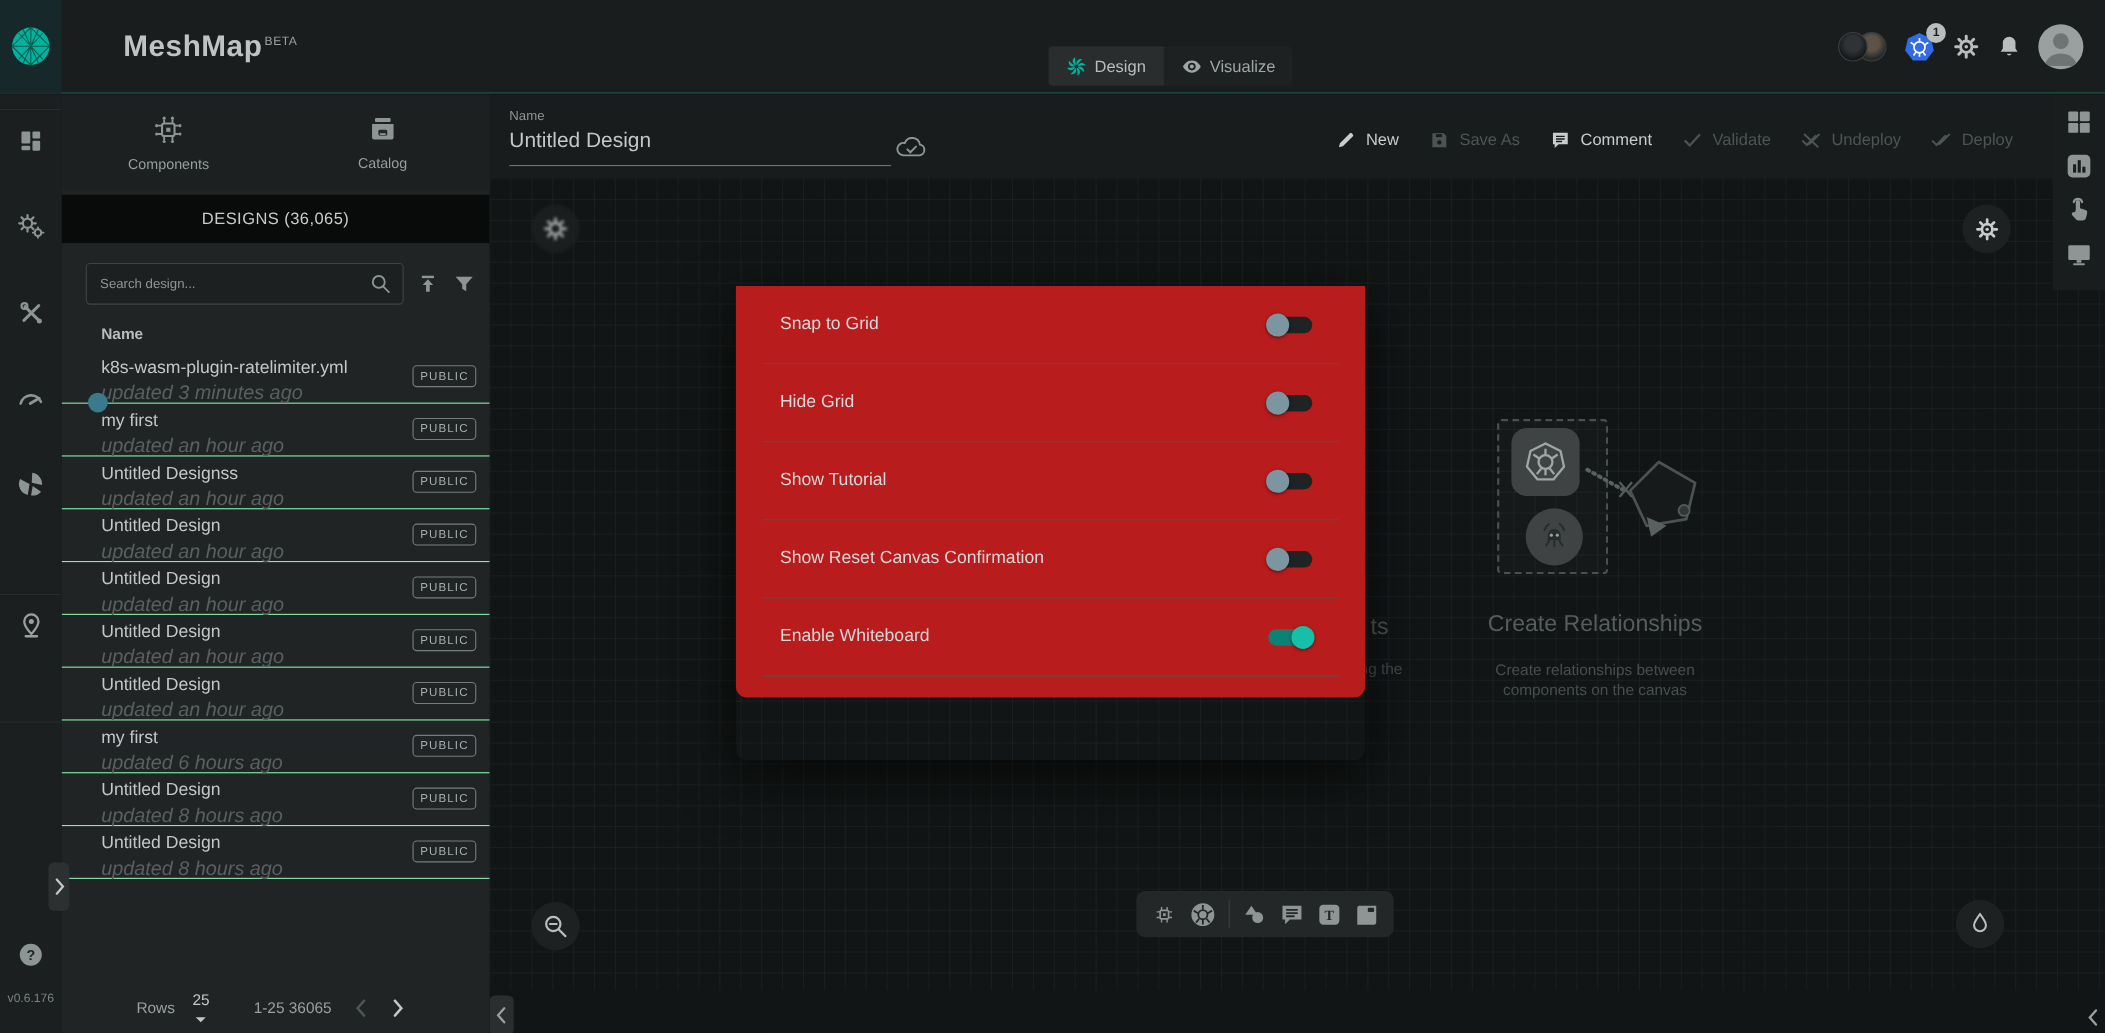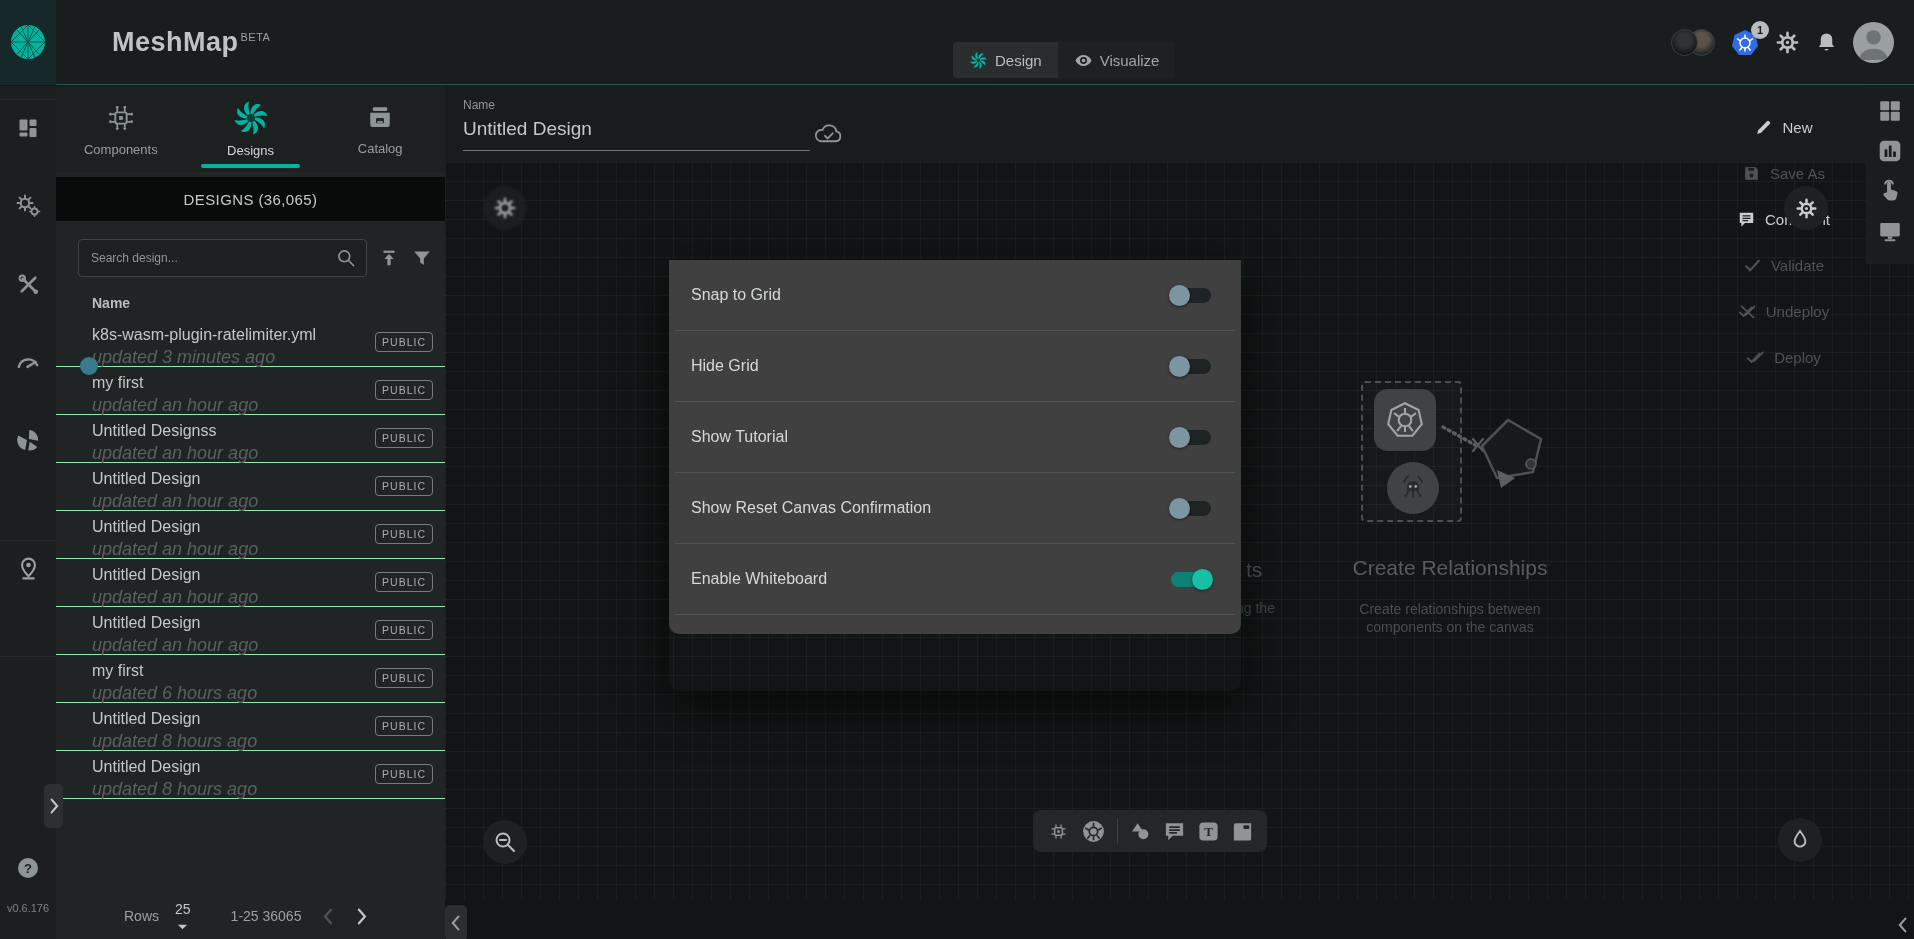--- a/index.html
+++ b/index.html
@@ -72,21 +72,21 @@
     background-image:linear-gradient(rgba(165,175,175,0.06) 1px,transparent 1px),
                      linear-gradient(90deg,rgba(165,175,175,0.06) 1px,transparent 1px);
     background-size:19px 19px;}
   .canvas-footer{position:absolute;left:0;top:814px;width:100%;height:39px;background:#191c1c;border-top:1px solid #232626;
                  display:flex;align-items:center;justify-content:center;font-size:14px;color:#6f7575;gap:6px;}
   .name-field{position:absolute;left:18px;top:12px;}
   .name-label{font-size:12px;color:#8f9595;}
   .name-field input{width:347px;background:transparent;border:none;outline:none;border-bottom:1px solid #6f7575;
                     color:#c3c7c7;font-size:19px;padding:6px 0 10px 0;font-family:"Liberation Sans",sans-serif;}
   .cloud-save{position:absolute;left:368px;top:36px;}
-  .design-toolbar{position:absolute;top:32px;right:84px;display:flex;align-items:center;gap:27px;flex-direction:column;}
+  .design-toolbar{position:absolute;top:32px;right:84px;display:flex;align-items:center;gap:27px;}
   .action-btn{display:flex;align-items:center;gap:9px;font-size:15px;color:#c9cdcd;cursor:pointer;}
   .action-btn.disabled{color:#4d5454;cursor:default;}
   .action-btn.disabled svg *{stroke:#4d5454;}
   .action-btn.disabled svg .f{fill:#4d5454;stroke:none;}
   .dock{position:absolute;right:0;top:0;width:48px;height:178px;background:#1a1d1d;
         display:flex;flex-direction:column;align-items:center;gap:14px;padding-top:12px;}
   .dock .icon-btn{margin:0;}
   .fab{position:absolute;width:44px;height:44px;border-radius:50%;background:#1e2121;display:flex;
        align-items:center;justify-content:center;cursor:pointer;}
   .fab.blurred{filter:blur(1.3px);opacity:.75;}
@@ -112,21 +112,21 @@
   .frag.f1{left:801px;top:472px;font-size:21px;}
   .frag.f2{left:791px;top:514px;font-size:14px;color:#454b4b;}
 
   
   .modal{position:absolute;left:669px;top:260px;width:572px;height:431px;z-index:20;border-radius:10px;
          box-shadow:0 14px 50px rgba(0,0,0,.65);}
   .modal-header{height:57px;background:#151717;border-radius:10px 10px 0 0;display:grid;
                 grid-template-columns:46px 1fr 46px;align-items:center;padding:0 18px;}
   .modal-title{text-align:center;font-size:19px;color:#e8eaea;}
   .modal-close{justify-self:end;cursor:pointer;}
-  .modal-body{height:374px;background:#404040;border-radius:0 0 10px 10px;padding:0 6px;}
+  .modal-body{height:374px;background:#b91c1c;border-radius:0 0 10px 10px;padding:0 24px;}
   .opt-row{height:71px;display:flex;align-items:center;justify-content:space-between;
            border-bottom:1px solid #515454;padding:0 24px 0 16px;}
   .opt-label{font-size:16px;color:#d6d9d9;}
   .switch{position:relative;width:40px;height:15px;border-radius:8px;background:#1f2324;cursor:pointer;flex:none;}
   .switch .knob{position:absolute;top:-3px;left:-2px;width:21px;height:21px;border-radius:50%;background:#7b95a1;
                 box-shadow:0 1px 3px rgba(0,0,0,.5);}
   .switch.on{background:#0d8274;}
   .switch.on .knob{left:21px;background:#16bfa6;}
 </style>
 </head>
@@ -292,36 +292,20 @@
               <circle cx="22" cy="6.8" r="1.5"></circle>
             <circle cx="14" cy="29.2" r="1.5"></circle>
               <circle cx="22" cy="29.2" r="1.5"></circle>
             <circle cx="6.8" cy="14" r="1.5"></circle>
               <circle cx="6.8" cy="22" r="1.5"></circle>
             <circle cx="29.2" cy="14" r="1.5"></circle>
               <circle cx="29.2" cy="22" r="1.5"></circle>
           </g>
         </svg>
         <span>Components</span>
-      </div>
-      <div class="tab active">
-        <svg width="36" height="36" viewBox="0 0 36 36">
-          <g fill="#00B39F">
-            <path d="M18 18 C9 12,9 4,16 1.5 C14.5 8,16.5 13,18 18Z"></path>
-            <path d="M18 18 C9 12,9 4,16 1.5 C14.5 8,16.5 13,18 18Z" transform="rotate(45 18 18)"></path>
-            <path d="M18 18 C9 12,9 4,16 1.5 C14.5 8,16.5 13,18 18Z" transform="rotate(90 18 18)"></path>
-            <path d="M18 18 C9 12,9 4,16 1.5 C14.5 8,16.5 13,18 18Z" transform="rotate(135 18 18)"></path>
-            <path d="M18 18 C9 12,9 4,16 1.5 C14.5 8,16.5 13,18 18Z" transform="rotate(180 18 18)"></path>
-            <path d="M18 18 C9 12,9 4,16 1.5 C14.5 8,16.5 13,18 18Z" transform="rotate(225 18 18)"></path>
-            <path d="M18 18 C9 12,9 4,16 1.5 C14.5 8,16.5 13,18 18Z" transform="rotate(270 18 18)"></path>
-            <path d="M18 18 C9 12,9 4,16 1.5 C14.5 8,16.5 13,18 18Z" transform="rotate(315 18 18)"></path>
-          </g>
-            <circle cx="18" cy="18" r="4" fill="#073f38"></circle>
-        </svg>
-        <span>Designs</span>
       </div>
       <div class="tab">
         <svg width="32" height="32" viewBox="0 0 36 36">
           <rect x="10" y="6" width="16" height="4" rx="1" fill="#8d9494"></rect>
           <path d="M7 12 h22 v14 a2 2 0 0 1 -2 2 H9 a2 2 0 0 1 -2 -2 Z" fill="#8d9494"></path>
           <rect x="13.5" y="18" width="9" height="6" rx="1.5" fill="#24282a"></rect>
           <rect x="15" y="21.5" width="6" height="2" fill="#8d9494"></rect>
         </svg>
         <span>Catalog</span>
       </div>

